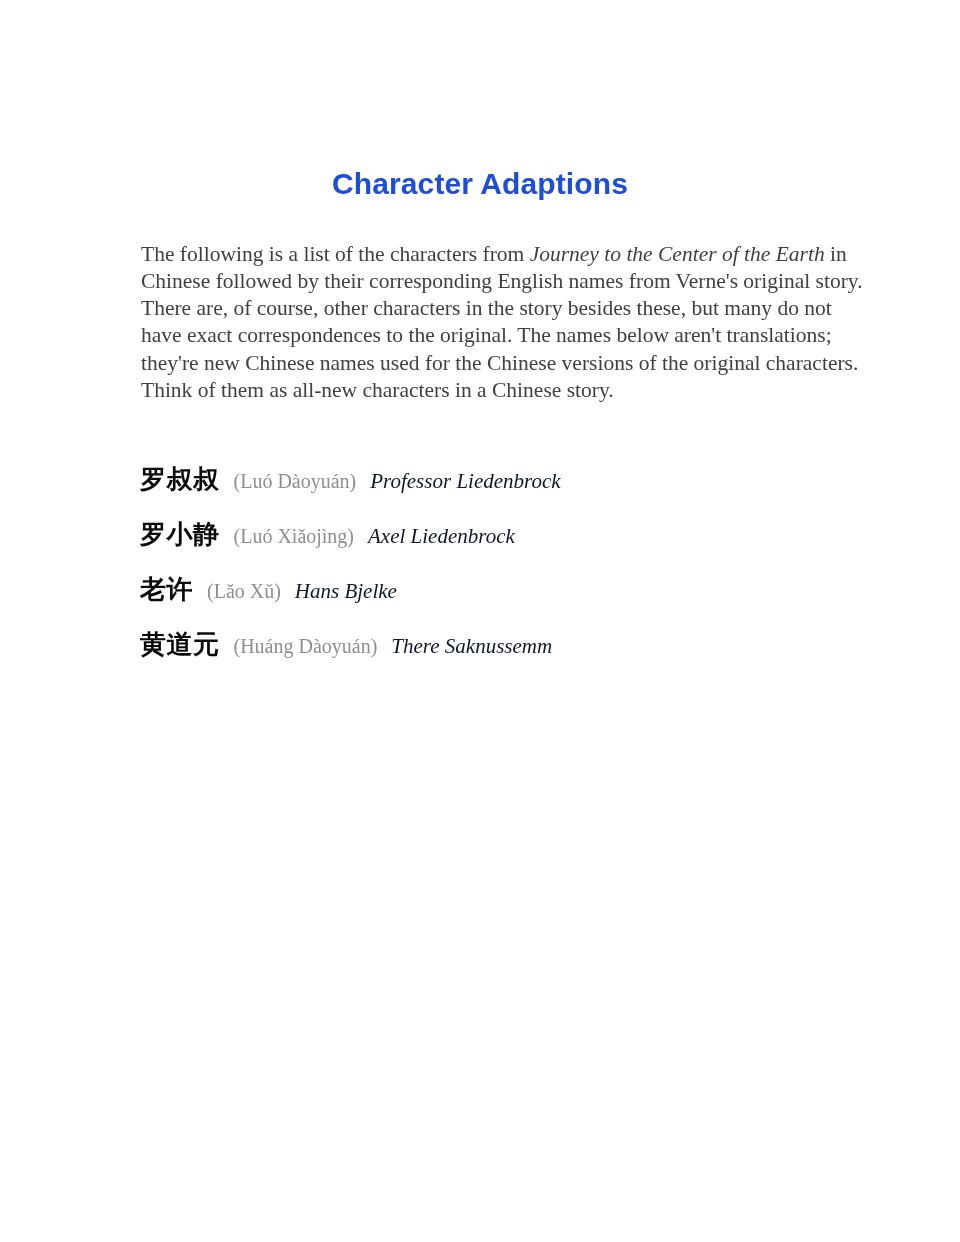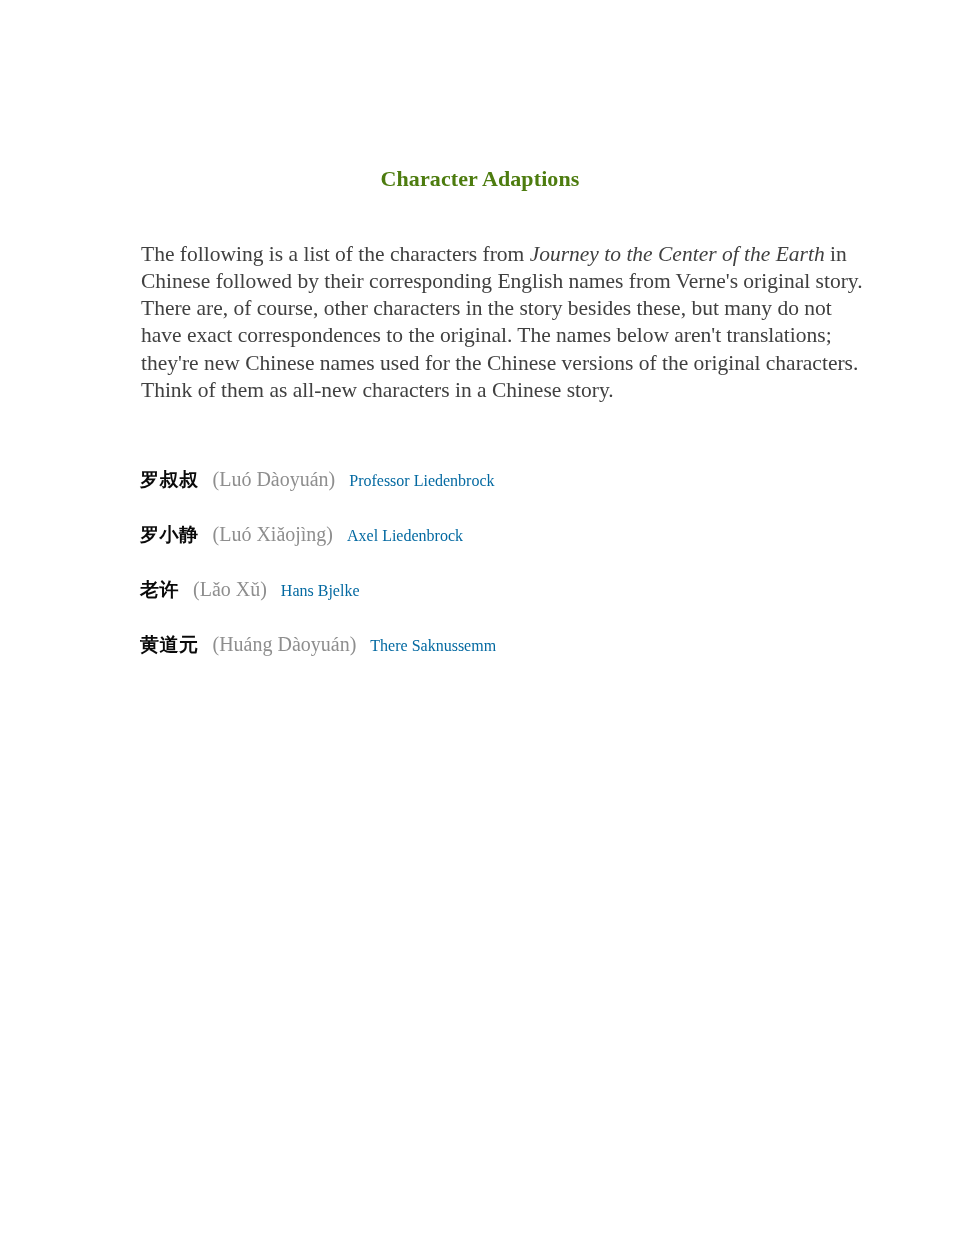--- a/index.html
+++ b/index.html
@@ -25,26 +25,26 @@
     background: #ffffff;
   }
 
   
   .doc-title {
     position: absolute;
     left: 0;
     top: 145px;
     width: 960px;
     text-align: center;
-    font-family: Liberation Serif, serif;
+    font-family: Liberation Sans, sans-serif;
     font-weight: bold;
-    font-size: 22px;
+    font-size: 30px;
     line-height: 38px;
     letter-spacing: 0.1px;
-    color: #4d7c0f;
+    color: #1d4ed8;
   }
 
   
   .intro {
     position: absolute;
     left: 113px;
     top: 219px;
     width: 728px;
     font-family: "Liberation Serif", "DejaVu Serif", serif;
     font-size: 21.5px;
@@ -65,35 +65,36 @@
     width: 760px;
   }
   .char-row {
     height: 55px;
     line-height: 55px;
     white-space: nowrap;
   }
   .cn-name {
     font-family: "DejaVu Sans", "Liberation Sans", sans-serif;
     font-weight: bold;
-    font-size: 19px;
+    font-size: 26px;
     color: #0a0a0a;
     letter-spacing: 0.5px;
   }
   .pinyin {
     font-family: "Liberation Serif", "DejaVu Serif", serif;
     font-size: 20px;
     color: #8e8e8e;
     margin-left: 14px;
   }
   .en-name {
     font-family: "Liberation Serif", "DejaVu Serif", serif;
-    font-size: 16px;
-    color: #0369a1;
+    font-size: 21px;
+    color: #0f172a;
     margin-left: 14px;
+    font-style: italic;
   }
 </style>
 </head>
 <body>
 
 <div class="page">
 
   <h1 class="doc-title">Character Adaptions</h1>
 
   <p class="intro">

